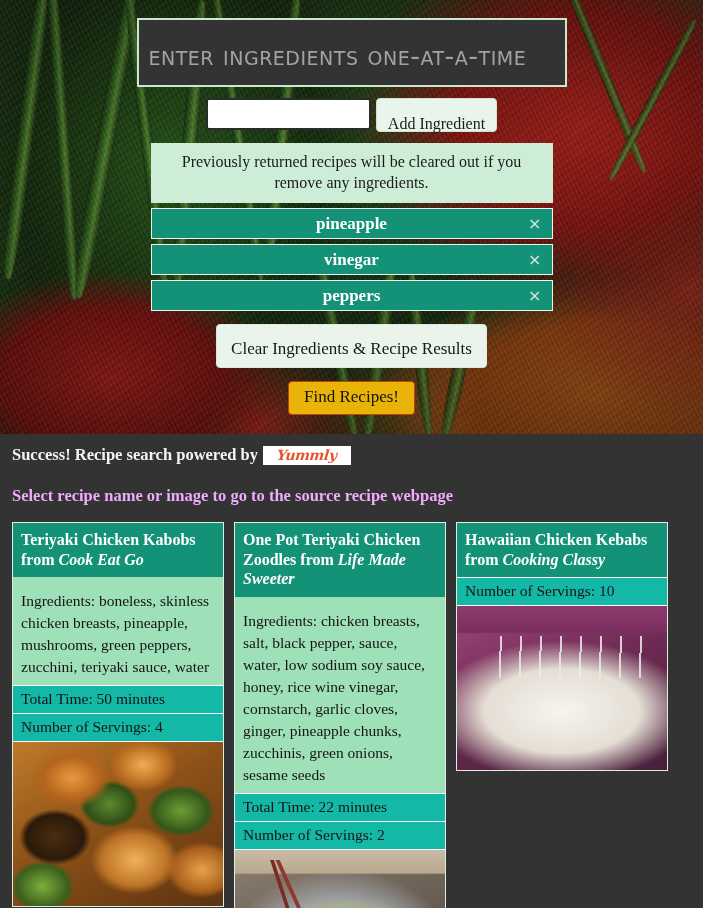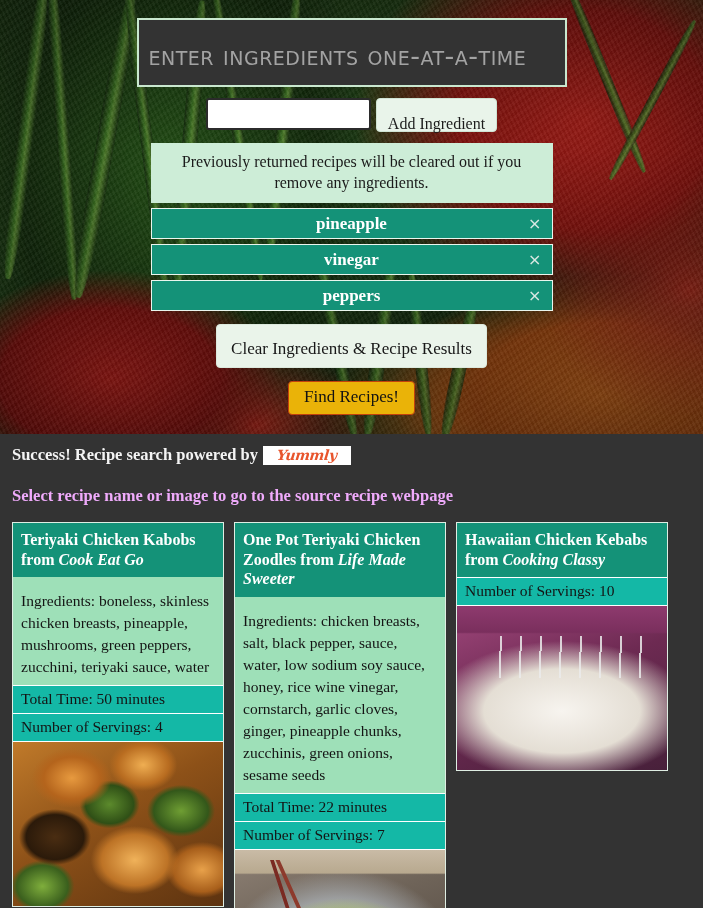--- a/index.html
+++ b/index.html
@@ -392,21 +392,21 @@
     </div>
 
     <div class="card">
       <div class="card-head">
         <span>One Pot Teriyaki Chicken Zoodles</span>
         <span>from</span>
         <span class="src">Life Made Sweeter</span>
       </div>
       <div class="card-ing">Ingredients: chicken breasts, salt, black pepper, sauce, water, low sodium soy sauce, honey, rice wine vinegar, cornstarch, garlic cloves, ginger, pineapple chunks, zucchinis, green onions, sesame seeds</div>
       <div class="card-meta">Total Time: 22 minutes</div>
-      <div class="card-meta">Number of Servings: 7</div>
+      <div class="card-meta">Number of Servings: 2</div>
       <div class="card-img img-zoodle"></div>
     </div>
 
     <div class="card">
       <div class="card-head">
         <span>Hawaiian Chicken Kebabs</span>
         <span>from</span>
         <span class="src">Cooking Classy</span>
       </div>
       <div class="card-meta">Number of Servings: 10</div>

